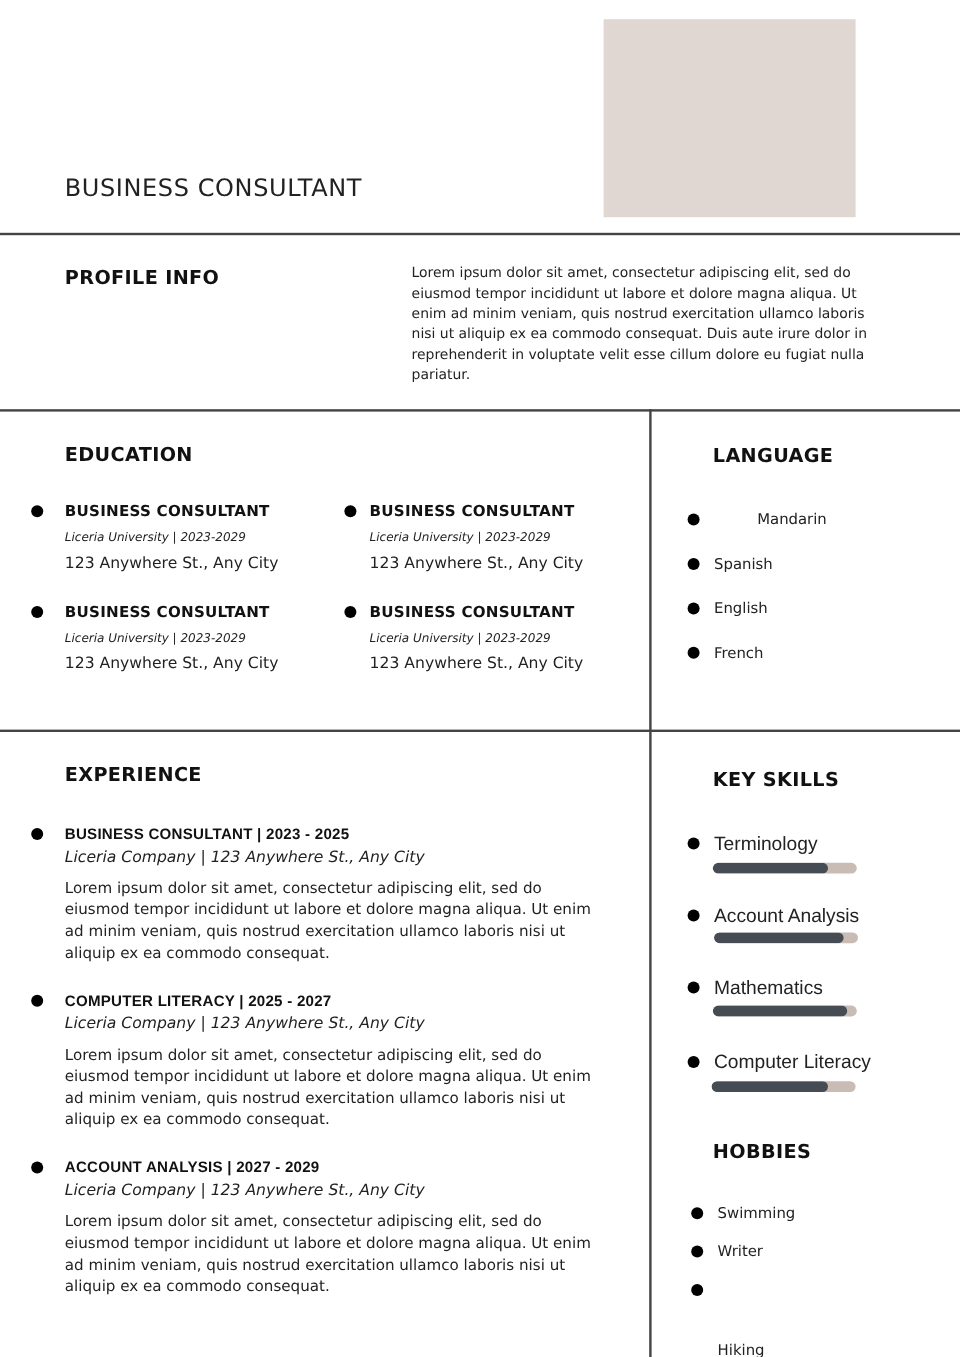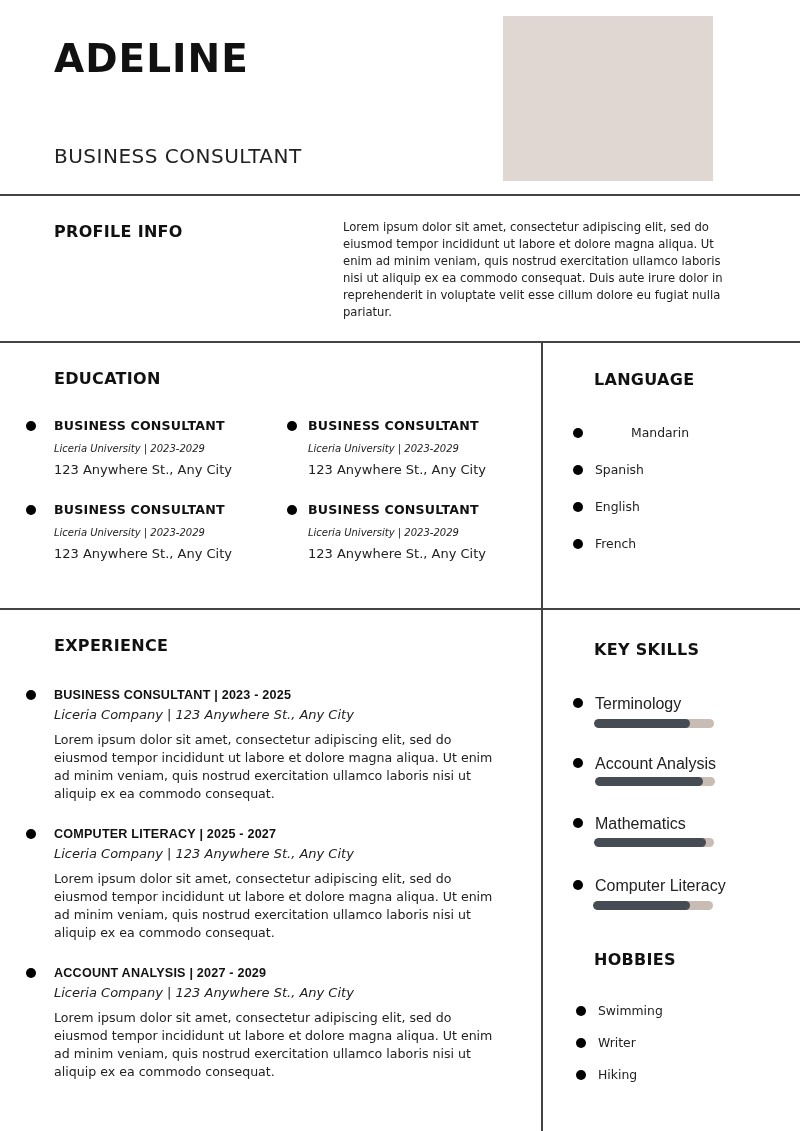--- a/index.html
+++ b/index.html
@@ -32,21 +32,20 @@
     .exp-body { font-size: 12.6px; line-height: 18px; color: #222; width: 450px; font-family: "DejaVu Sans", sans-serif; }
 
     .skill-label { font-size: 16px; color: #222; font-family: Liberation Sans, sans-serif; }
     .bar-track { width: 120px; height: 9px; border-radius: 5px; background: #c8bcb5; position: absolute; overflow: hidden; }
     .bar-fill { height: 9px; border-radius: 5px; background: #464c54; }
   </style>
 </head>
 <body>
 
 <div class="abs name">
-  <div>ADELINE</div>
 </div>
 <div class="abs role">BUSINESS CONSULTANT</div>
 <div class="abs photo"></div>
 
 <div class="abs hline" style="top:194px;"></div>
 
 <div class="abs section-title" style="left:54px; top:222px;">PROFILE INFO</div>
 <div class="abs profile-text">Lorem ipsum dolor sit amet, consectetur adipiscing elit, sed do eiusmod tempor incididunt ut labore et dolore magna aliqua. Ut enim ad minim veniam, quis nostrud exercitation ullamco laboris nisi ut aliquip ex ea commodo consequat. Duis aute irure dolor in reprehenderit in voluptate velit esse cillum dolore eu fugiat nulla pariatur.</div>
 
 <div class="abs hline" style="top:341px;"></div>
@@ -150,14 +149,14 @@
   </div>
 </div>
 
 <div class="abs section-title" style="left:594px; top:950px;">HOBBIES</div>
 <div>
   <span class="dot" style="left:576px; top:1006px;"></span>
   <div class="abs lang-item" style="left:598px; top:1003px;">Swimming</div>
   <span class="dot" style="left:576px; top:1038px;"></span>
   <div class="abs lang-item" style="left:598px; top:1035px;">Writer</div>
   <span class="dot" style="left:576px; top:1070px;"></span>
-  <div class="abs lang-item" style="left:598px; top:1067px;">Hiking</div>
+  <div class="abs lang-item" style="left:598px; top:1117px;">Hiking</div>
 </div>
 
 </body></html>

